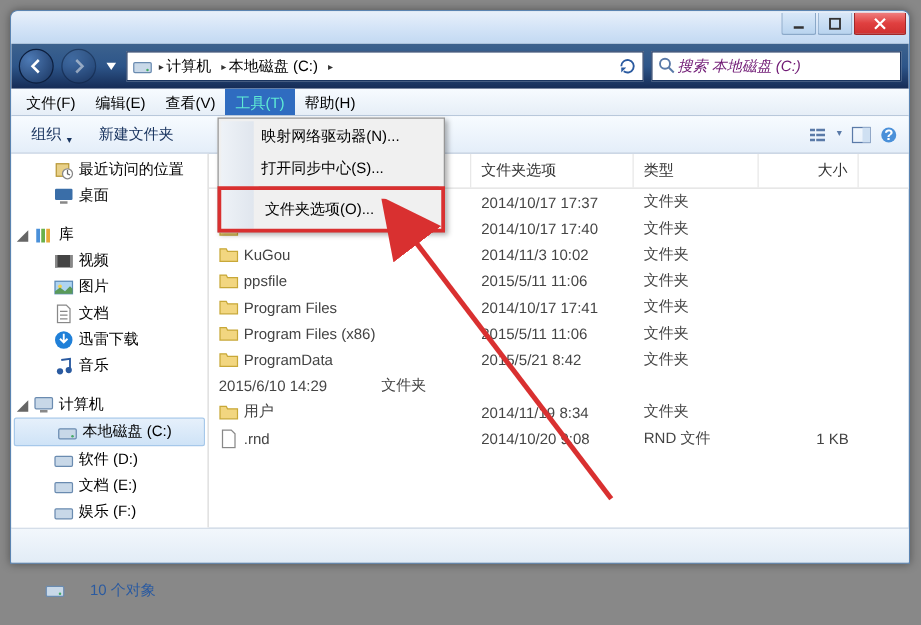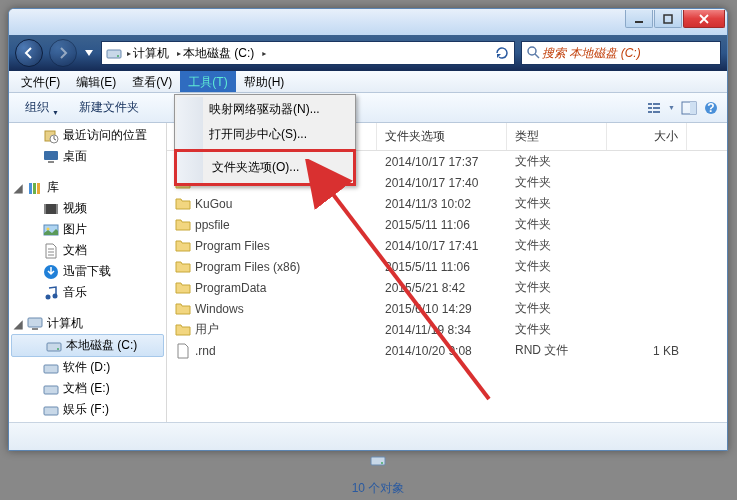--- a/index.html
+++ b/index.html
@@ -12,21 +12,21 @@
 .winbtn svg{width:10px;height:10px;}
 .navbar{height:36px;background:linear-gradient(#3c628e,#2d5589 50%,#152b55);display:flex;align-items:center;padding:0 6px;gap:6px;}
 .navbtn{width:28px;height:28px;border-radius:14px;background:radial-gradient(circle at 30% 30%,#4d7ab5,#1a3560);border:1px solid #0d1f3e;display:flex;align-items:center;justify-content:center;}
 .navbtn.disabled{opacity:.5;}
 .navbtn svg{width:14px;height:14px;fill:#fff;}
 .dropdown-arrow{width:12px;display:flex;align-items:center;justify-content:center;}
 .dropdown-arrow svg{width:8px;height:6px;fill:#fff;}
 .addressbar{flex:1;height:24px;background:#fff;border:1px solid #1a3560;display:flex;align-items:center;padding:0 4px;gap:2px;}
 .addressbar .seg{display:flex;align-items:center;gap:2px;padding:0 3px;}
 .addressbar .tri{font-size:8px;color:#333;}
-.searchbox{width:200px;height:24px;background:#fff;border:1px solid #1a3560;display:flex;align-items:center;padding:0 4px;color:#c2410c;font-style:italic;}
+.searchbox{width:200px;height:24px;background:#fff;border:1px solid #1a3560;display:flex;align-items:center;padding:0 4px;color:#701a75;font-style:italic;}
 .ic{width:16px;height:16px;display:inline-flex;align-items:center;justify-content:center;}
 .menubar{height:22px;background:linear-gradient(#f7fbff,#e6eef7);border-bottom:1px solid #b8c8db;display:flex;padding:0 4px;text-align:right;}
 .menuitem{padding:3px 8px;cursor:default;}
 .menuitem.active{background:#2f6cc0;color:#5eead4;}
 .dropdown{position:absolute;left:165px;top:85px;width:182px;background:#f0f0f0;border:1px solid #979797;box-shadow:2px 2px 4px rgba(0,0,0,0.3);padding:2px;}
 .dropdown .icstrip{position:absolute;left:2px;top:2px;bottom:2px;width:26px;background:linear-gradient(to right,#eef2f7,#e0e6ee);}
 .dropdown-item{position:relative;padding:4px 8px 4px 32px;cursor:default;}
 .dropdown-item.highlight{border:3px solid #d93030;margin:-3px;padding:7px 11px 7px 35px;}
 .dropdown-sep{height:1px;background:#c0c0c0;margin:2px 2px 2px 30px;}
 .toolbar{height:30px;background:linear-gradient(#f7fbff,#e4eef9);border-bottom:1px solid #b8c8db;display:flex;align-items:center;padding:0 8px;gap:4px;}
@@ -44,21 +44,21 @@
 .flhead{display:flex;border-bottom:1px solid #e0e0e0;background:#fff;position:sticky;top:0;}
 .flhead .col{padding:5px 8px;border-right:1px solid #e8e8e8;color:#333;}
 .c-name{width:210px;}
 .c-date{width:130px;}
 .c-type{width:100px;}
 .c-size{width:80px;text-align:right;}
 .filerow{display:flex;align-items:center;padding:1px 0;}
 .filerow .c-name{display:flex;align-items:center;gap:4px;padding-left:6px;}
 .filerow .col{padding:1px 8px;color:#444;}
 .statusbar{height:28px;background:linear-gradient(#f2f7fc,#e2ecf6);border-top:1px solid #c8d4e2;}
-.footer{position:absolute;left:8px;bottom:8px;width:720px;height:40px;display:flex;align-items:center;gap:12px;padding-left:20px;flex-direction:column;}
+.footer{position:absolute;left:8px;bottom:8px;width:720px;height:40px;display:flex;align-items:center;gap:12px;padding-left:20px;}
 .arrow-annot{position:absolute;pointer-events:none;}
 .folder-ic svg,.drive-ic svg,.file-ic svg{width:16px;height:16px;}
 </style>
 </head>
 <body>
 
 <div class="window">
   <div class="titlebar">
     <div class="winbtns">
       <div class="winbtn">
@@ -392,28 +392,20 @@
                   <path d="M1 3 L6 3 L7 5 L15 5 L15 13 L1 13 Z" fill="#f2d680" stroke="#c8a838"></path>
                 </svg>
               </span>
               <span>ProgramData</span>
             </div>
             <div class="col c-date">2015/5/21 8:42</div>
             <div class="col c-type">文件夹</div>
             <div class="col c-size"></div>
           </div>
           <div class="filerow">
-            <div class="col c-name">
-              <span class="ic folder-ic">
-                <svg viewBox="0 0 16 16">
-                  <path d="M1 3 L6 3 L7 5 L15 5 L15 13 L1 13 Z" fill="#f2d680" stroke="#c8a838"></path>
-                </svg>
-              </span>
-              <span>Windows</span>
-            </div>
             <div class="col c-date">2015/6/10 14:29</div>
             <div class="col c-type">文件夹</div>
             <div class="col c-size"></div>
           </div>
           <div class="filerow">
             <div class="col c-name">
               <span class="ic folder-ic">
                 <svg viewBox="0 0 16 16">
                   <path d="M1 3 L6 3 L7 5 L15 5 L15 13 L1 13 Z" fill="#f2d680" stroke="#c8a838"></path>
                 </svg>

